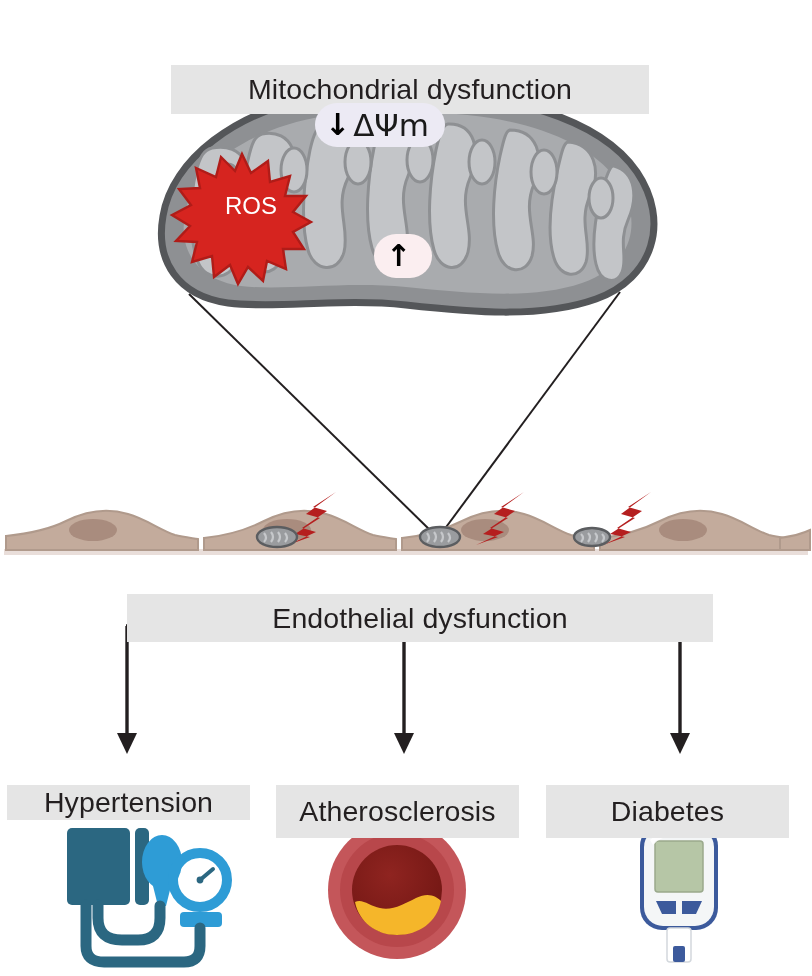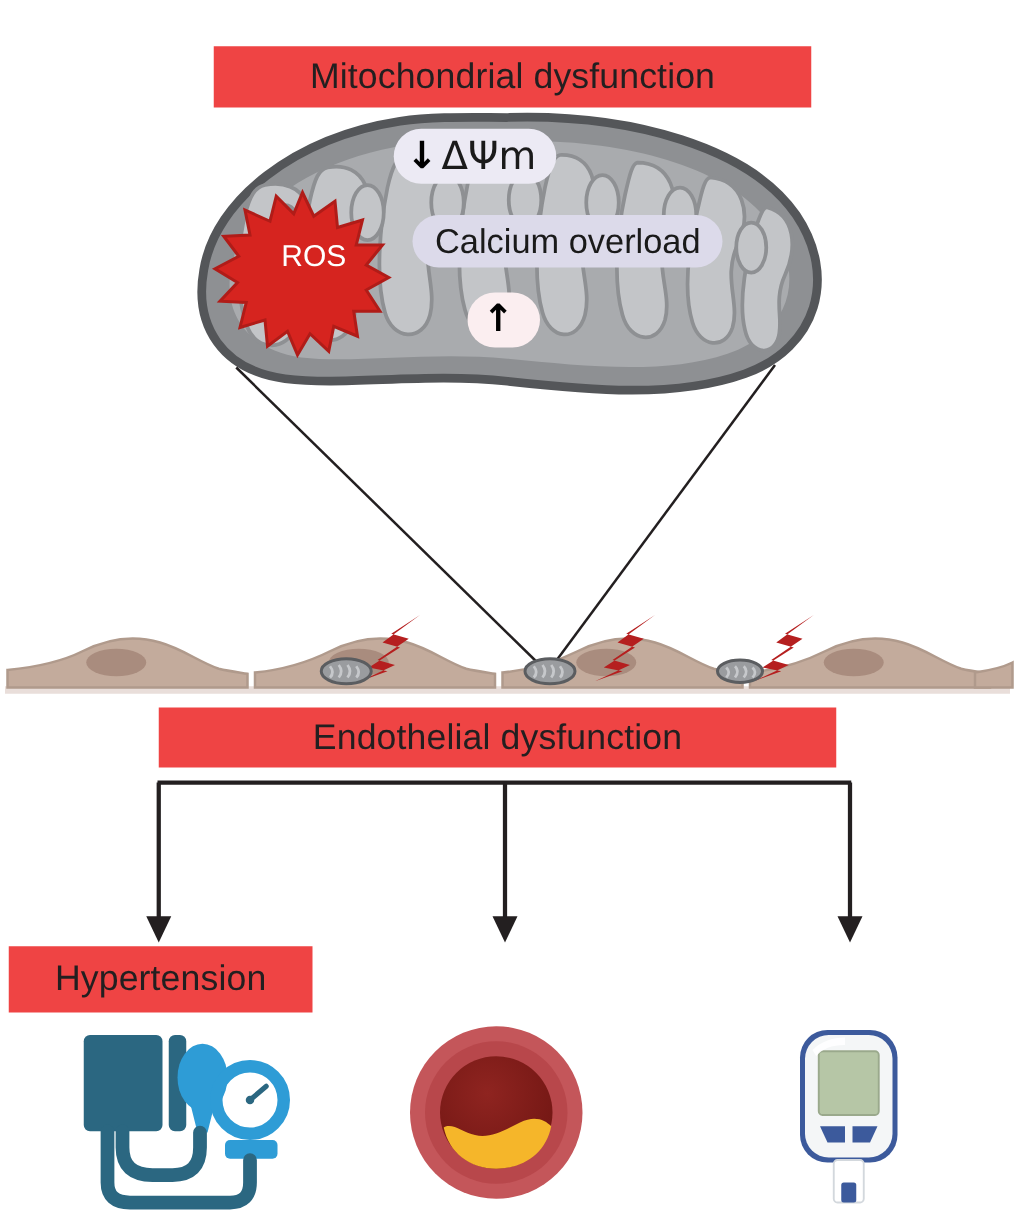--- a/index.html
+++ b/index.html
@@ -16,42 +16,43 @@
     color: #231f20;
   }
   #stage {
     position: absolute;
     left: 0; top: 0;
     width: 812px;
     height: 976px;
   }
   .label-box {
     position: absolute;
-    background: #ef4444;
+    background: #e5e5e5;
     color: #231f20;
     display: flex;
     align-items: center;
     justify-content: center;
     font-weight: 400;
     letter-spacing: 0.1px;
     white-space: nowrap;
+    margin-top: 28px;
   }
   #title-box {
     left: 171px; top: 37px;
     width: 478px; height: 49px;
     font-size: 28.5px;
   }
   #endo-box {
     left: 127px; top: 566px;
-    width: 542px; height: 48px;
+    width: 586px; height: 48px;
     font-size: 28.5px;
   }
   #ht-box {
     left: 7px; top: 757px;
-    width: 243px; height: 53px;
+    width: 243px; height: 35px;
     font-size: 28.5px;
   }
   #ath-box {
     left: 276px; top: 757px;
     width: 243px; height: 53px;
     font-size: 28.5px;
   }
   #dia-box {
     left: 546px; top: 757px;
     width: 243px; height: 53px;
@@ -337,29 +338,28 @@
     </g>
   </svg>
 
   <div class="label-box" id="title-box">Mitochondrial dysfunction</div>
 
   <div class="pill" id="pill-dpsi">
     <span class="arrow-glyph">↓</span>
     <span class="sym">ΔΨm</span>
   </div>
 
-  <div class="pill" id="pill-ca">
-    <span>Calcium overload</span>
-  </div>
 
   <div class="pill" id="pill-frag">
     <span class="arrow-glyph">↑</span>
   </div>
 
   <div id="ros-label">ROS</div>
 
   <div class="label-box" id="endo-box">Endothelial dysfunction</div>
 
   <div class="label-box" id="ht-box">Hypertension</div>
 
-
+  <div class="label-box" id="ath-box">Atherosclerosis</div>
+
+  <div class="label-box" id="dia-box">Diabetes</div>
 
 </div>
 
 </body></html>

